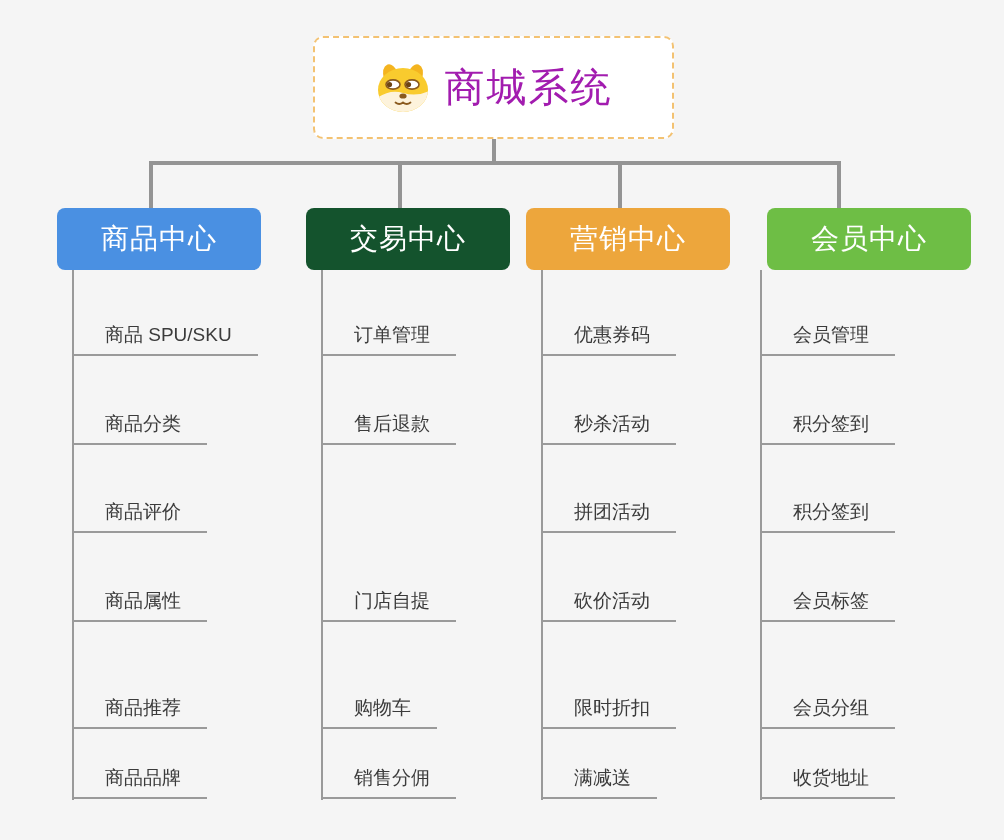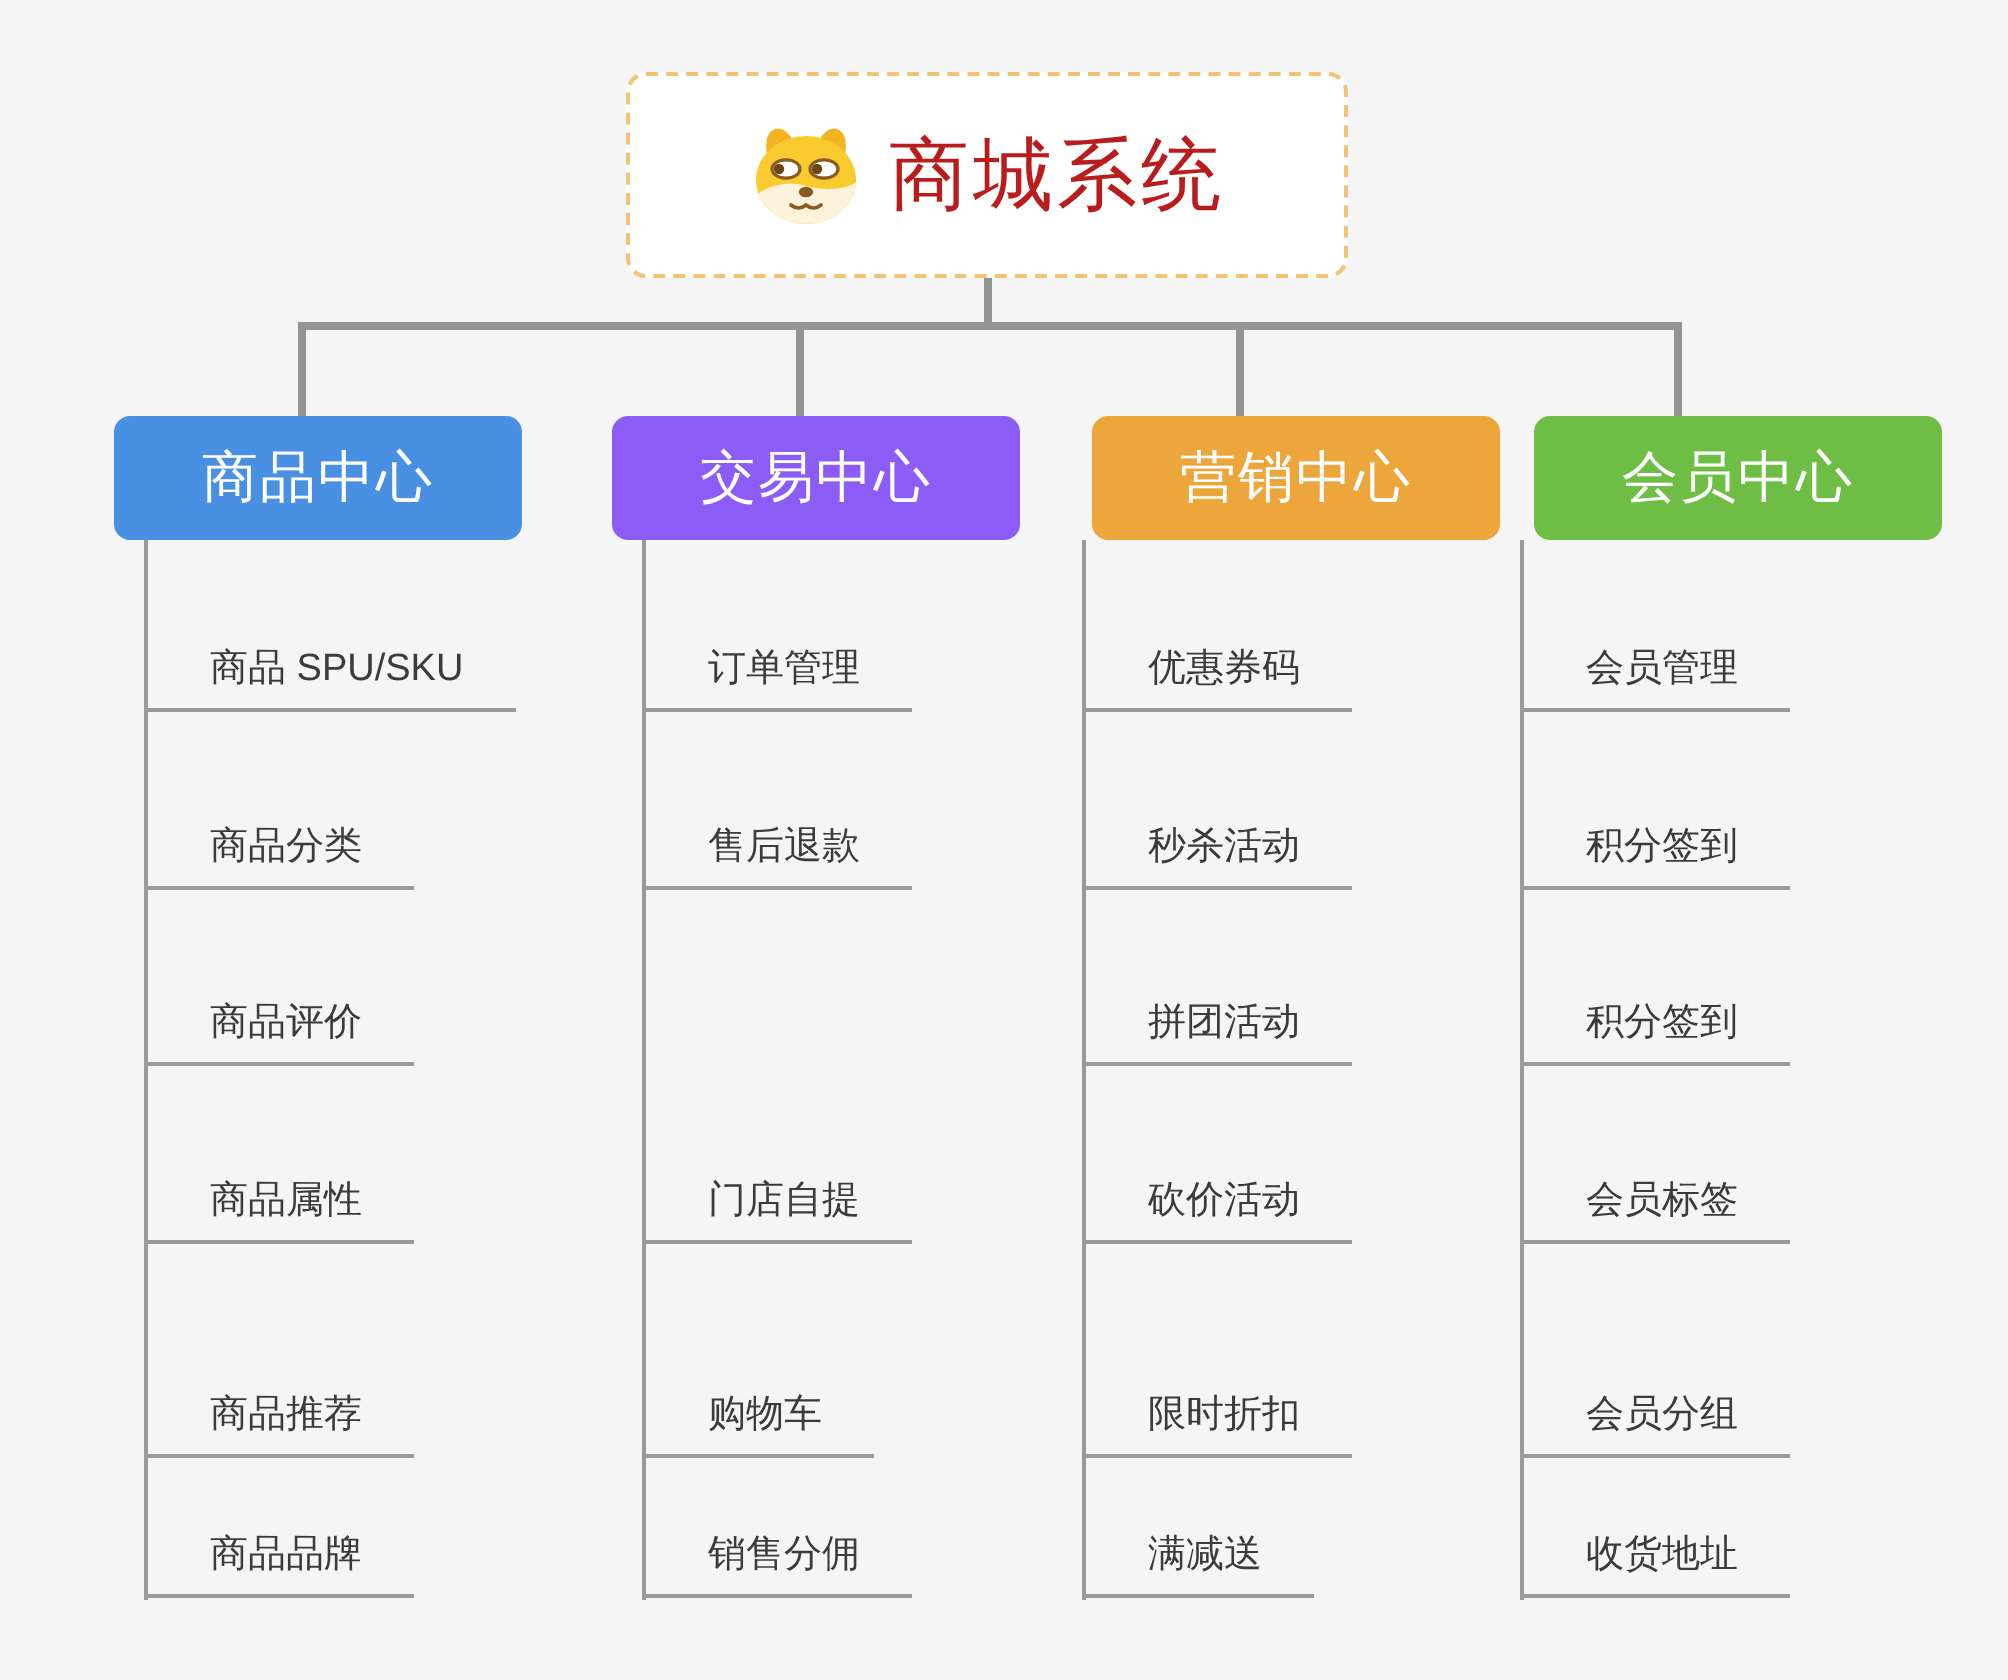--- a/index.html
+++ b/index.html
@@ -128,45 +128,45 @@
           <path d="M2 36 Q15 27 28 31 Q42 35 54 29 L54 52 L2 52 Z" fill="#fdf3dc"></path>
         </g>
         <ellipse cx="18" cy="22.5" rx="7" ry="4.6" fill="#ffffff" stroke="#8a5a1e" stroke-width="1.6"></ellipse>
         <ellipse cx="37" cy="22.5" rx="7" ry="4.6" fill="#ffffff" stroke="#8a5a1e" stroke-width="1.6"></ellipse>
         <circle cx="14.5" cy="22.5" r="2.6" fill="#6e4412"></circle>
         <circle cx="33.5" cy="22.5" r="2.6" fill="#6e4412"></circle>
         <ellipse cx="28" cy="34" rx="3.6" ry="2.6" fill="#8a5a1e"></ellipse>
         <path d="M20.5 40.5 Q24.2 43.5 28 40.5 Q31.8 43.5 35.5 40.5" stroke="#8a5a1e" stroke-width="1.8" fill="none" stroke-linecap="round"></path>
       </svg>
     </span>
-    <span class="root-title" style="color: #b91c1c;">商城系统</span>
+    <span class="root-title" style="color: #a21caf;">商城系统</span>
   </div>
 
   <div class="branch-node c1" style="background-color: rgb(74, 144, 226);">
     <span class="branch-label">商品中心</span>
   </div>
   <div class="col-line c1"></div>
   <div class="leaf c1 r1"><span>商品 SPU/SKU</span></div>
   <div class="leaf c1 r2"><span>商品分类</span></div>
   <div class="leaf c1 r3"><span>商品评价</span></div>
   <div class="leaf c1 r4"><span>商品属性</span></div>
   <div class="leaf c1 r5"><span>商品推荐</span></div>
   <div class="leaf c1 r6"><span>商品品牌</span></div>
 
-  <div class="branch-node c2" style="background-color: #8b5cf6;">
+  <div class="branch-node c2" style="background-color: #14532d;">
     <span class="branch-label">交易中心</span>
   </div>
   <div class="col-line c2"></div>
   <div class="leaf c2 r1"><span>订单管理</span></div>
   <div class="leaf c2 r2"><span>售后退款</span></div>
   <div class="leaf c2 r4"><span>门店自提</span></div>
   <div class="leaf c2 r5"><span>购物车</span></div>
   <div class="leaf c2 r6"><span>销售分佣</span></div>
 
-  <div class="branch-node c3" style="background-color: rgb(237, 166, 60); margin-left: 20px;">
+  <div class="branch-node c3" style="background-color: rgb(237, 166, 60);">
     <span class="branch-label">营销中心</span>
   </div>
   <div class="col-line c3"></div>
   <div class="leaf c3 r1"><span>优惠券码</span></div>
   <div class="leaf c3 r2"><span>秒杀活动</span></div>
   <div class="leaf c3 r3"><span>拼团活动</span></div>
   <div class="leaf c3 r4"><span>砍价活动</span></div>
   <div class="leaf c3 r5"><span>限时折扣</span></div>
   <div class="leaf c3 r6"><span>满减送</span></div>
 

